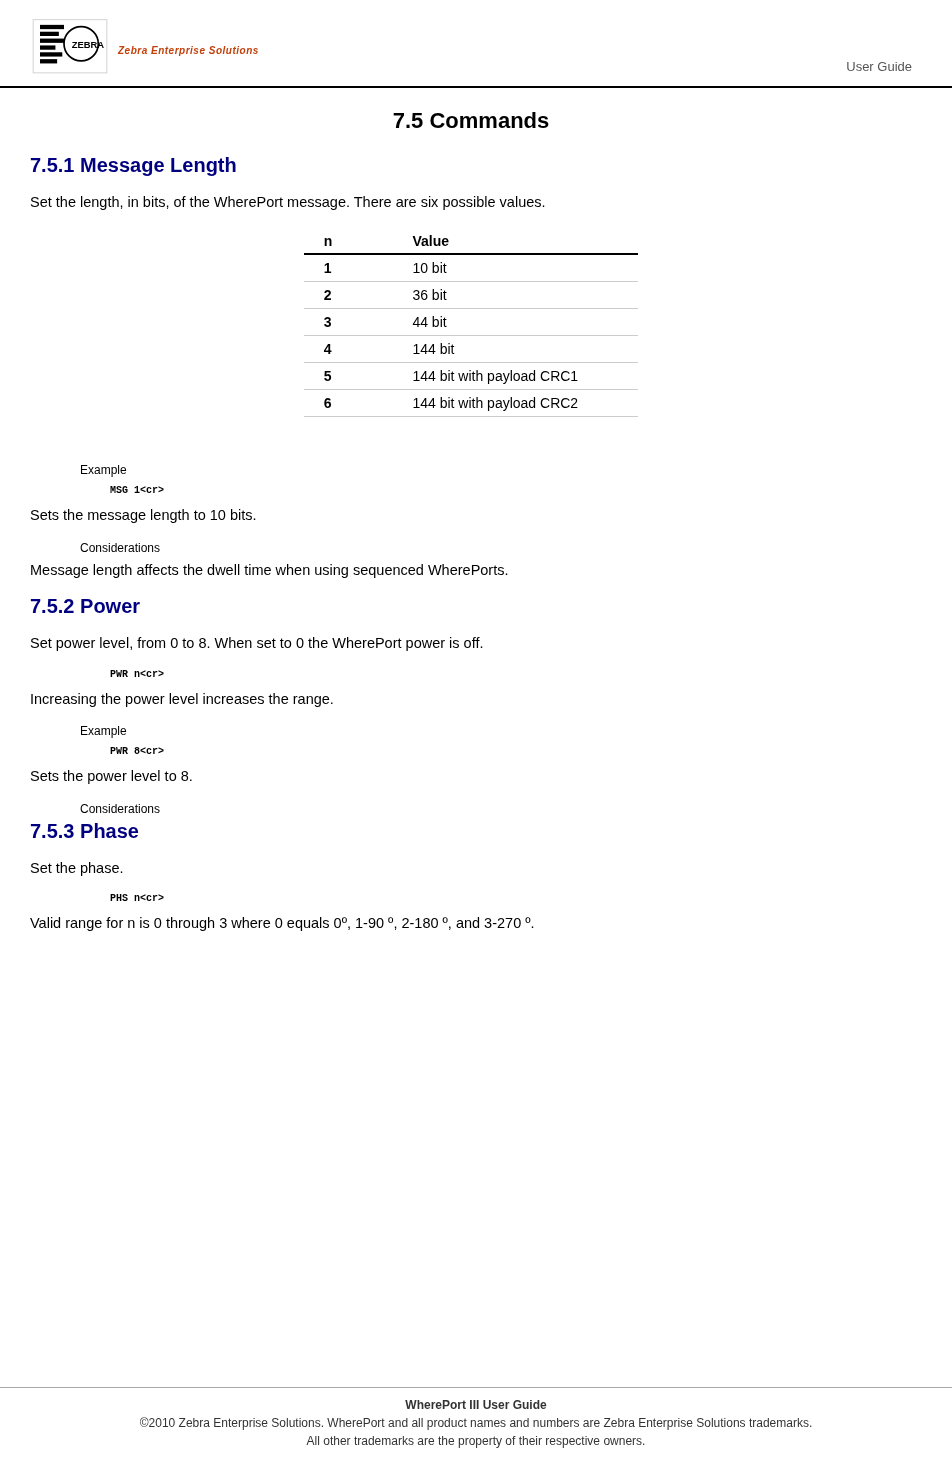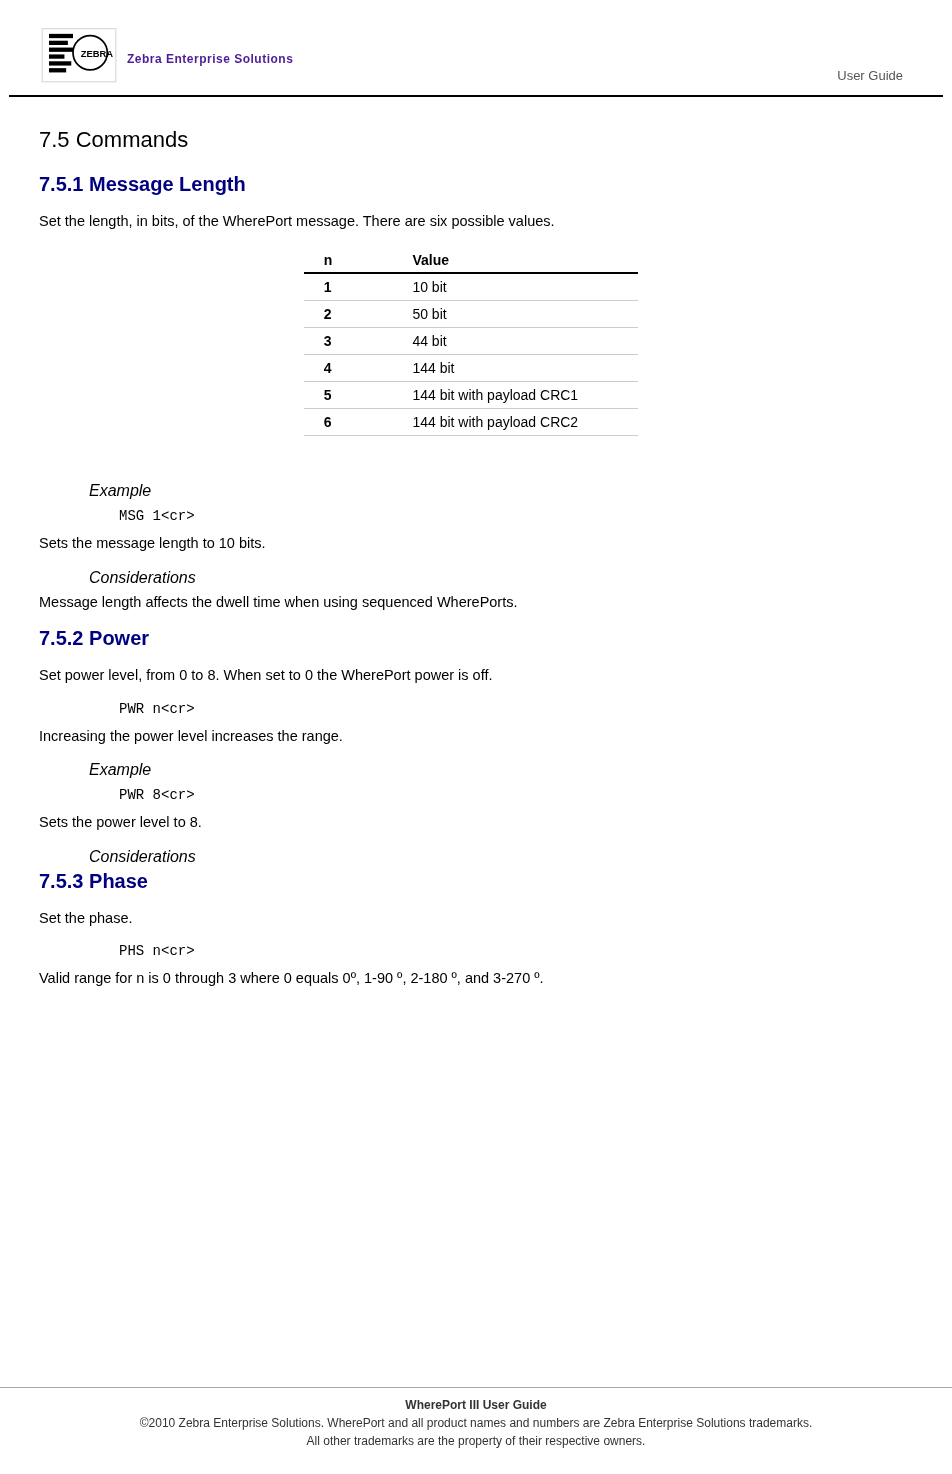--- a/index.html
+++ b/index.html
@@ -9,21 +9,21 @@
       color: #000;
       background: #fff;
       width: 952px;
       min-height: 1474px;
       position: relative;
     }
 
     .page-wrapper {
       width: 952px;
       min-height: 1474px;
-      padding: 9px;
+      padding: 0;
       position: relative;
     }
 
     
     .header {
       display: flex;
       justify-content: space-between;
       align-items: flex-end;
       padding: 18px 40px 8px 30px;
       border-bottom: 2px solid #000;
@@ -40,38 +40,39 @@
       height: 60px;
     }
 
     .header-right {
       font-size: 13px;
       color: #555;
       padding-bottom: 4px;
     }
 
     .company-name {
-      font-size: 12px;
-      font-weight: bold;
-      color: #4c1d95;
+      font-size: 10px;
+      font-weight: bold;
+      color: #c2410c;
       letter-spacing: 0.5px;
       padding-top: 4px;
+      font-style: italic;
     }
 
     
     .content {
       padding: 20px 40px 20px 30px;
     }
 
     
     .section-heading-major {
       font-size: 22px;
-      font-weight: normal;
+      font-weight: bold;
       margin-bottom: 20px;
-      margin-top: 10px;
+      text-align: center;
     }
 
     .section-heading-sub {
       font-size: 20px;
       font-weight: bold;
       color: #000080;
       margin-bottom: 14px;
       margin-top: 3px;
     }
 
@@ -103,29 +104,29 @@
       border-bottom: 1px solid #ccc;
     }
 
     .data-table td:first-child {
       font-weight: bold;
     }
 
     
     .code-block {
       font-family: 'Courier New', Courier, monospace;
-      font-size: 14px;
+      font-size: 10px;
       margin: 8px 0 8px 80px;
       display: block;
+      font-weight: bold;
     }
 
     
     .italic-label {
-      font-style: italic;
-      font-size: 16px;
+      font-size: 12px;
       margin: 10px 0 4px 50px;
       display: block;
     }
 
     
     .footer {
       position: absolute;
       bottom: 14px;
       left: 0;
       right: 0;
@@ -189,21 +190,21 @@
           <th>Value</th>
         </tr>
       </thead>
       <tbody id="table-body">
       <tr>
             <td>1</td>
             <td>10 bit</td>
           </tr>
           <tr>
             <td>2</td>
-            <td>50 bit</td>
+            <td>36 bit</td>
           </tr>
           <tr>
             <td>3</td>
             <td>44 bit</td>
           </tr>
           <tr>
             <td>4</td>
             <td>144 bit</td>
           </tr>
           <tr>

